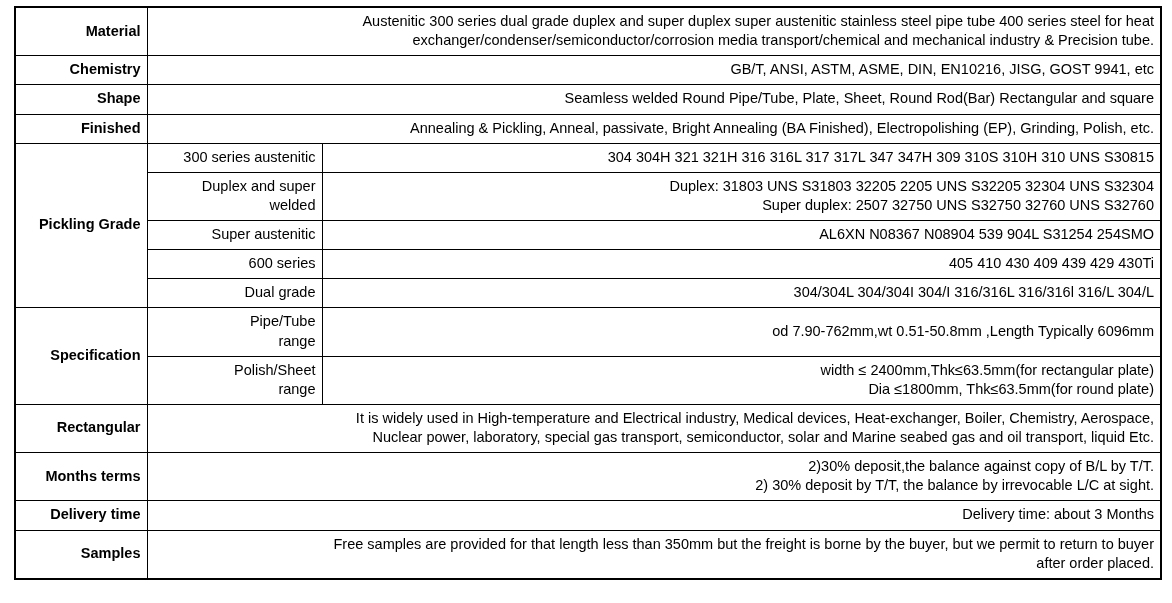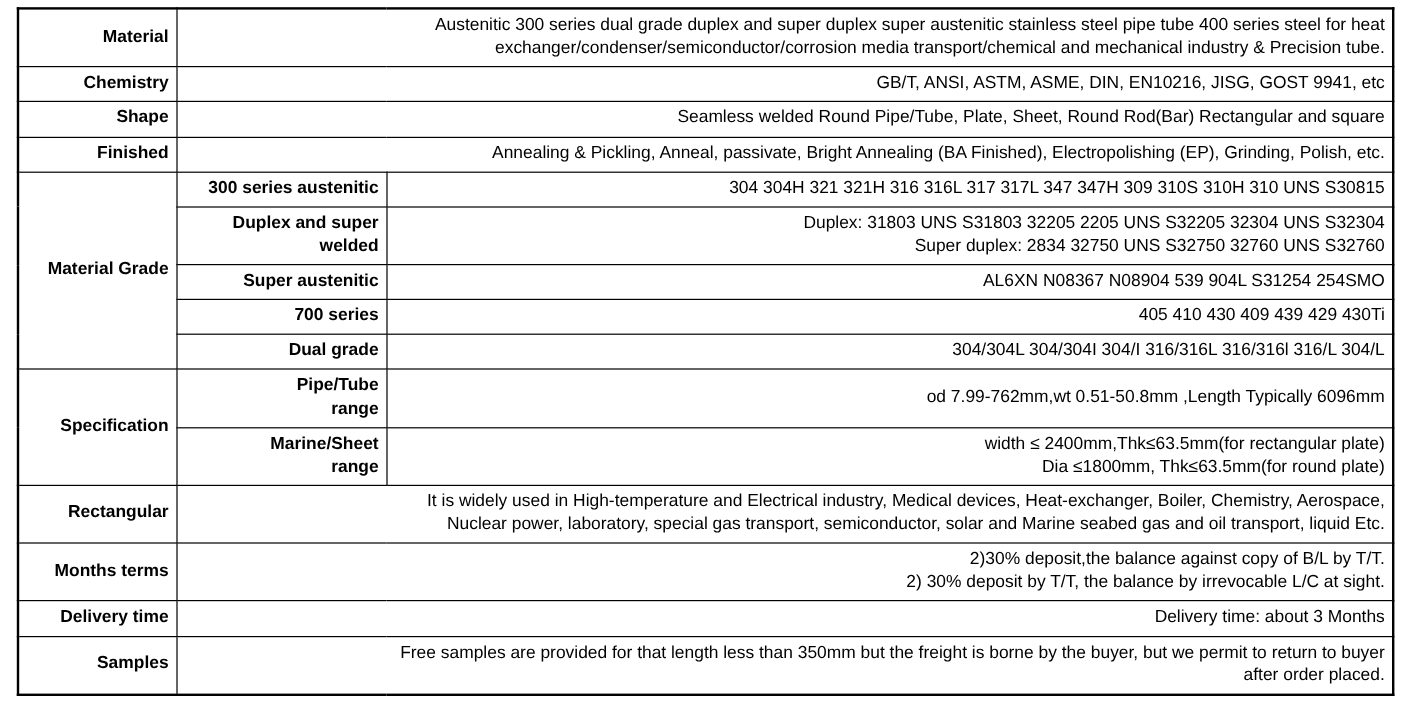--- a/index.html
+++ b/index.html
@@ -32,21 +32,21 @@
     font-size: 14.5px;
     line-height: 1.32;
   }
   td.label {
     font-weight: bold;
     font-size: 14.5px;
     padding-left: 8px;
     width: 132px;
   }
   td.sublabel {
-    font-weight: bold;
+    font-weight: normal;
     font-size: 14.5px;
     padding-left: 8px;
     width: 175px;
   }
   td.value {
     font-weight: normal;
   }
   .indent-wrap {
     display: block;
     margin-left: 24px;
@@ -94,55 +94,55 @@
         <td class="label">Shape</td>
         <td class="value" colspan="2">Seamless welded Round Pipe/Tube, Plate, Sheet, Round Rod(Bar) Rectangular and square</td>
       </tr>
 
       <tr>
         <td class="label">Finished</td>
         <td class="value" colspan="2">Annealing &amp; Pickling, Anneal, passivate, Bright Annealing (BA Finished), Electropolishing (EP),   Grinding, Polish, etc.</td>
       </tr>
 
       <tr>
-        <td class="label" rowspan="5">Material Grade</td>
+        <td class="label" rowspan="5">Pickling Grade</td>
         <td class="sublabel">300 series austenitic</td>
         <td class="value">304 304H 321 321H 316 316L 317 317L 347 347H 309 310S 310H 310 UNS S30815</td>
       </tr>
       <tr>
         <td class="sublabel">Duplex and super welded</td>
         <td class="value">
           <span class="line">Duplex: 31803 UNS S31803 32205 2205 UNS S32205 32304 UNS S32304</span>
-          <span class="line">Super duplex: 2834 32750 UNS S32750 32760 UNS S32760</span>
+          <span class="line">Super duplex: 2507 32750 UNS S32750 32760 UNS S32760</span>
         </td>
       </tr>
       <tr>
         <td class="sublabel">Super austenitic</td>
         <td class="value">AL6XN N08367 N08904 539 904L S31254 254SMO</td>
       </tr>
       <tr>
-        <td class="sublabel">700 series</td>
+        <td class="sublabel">600 series</td>
         <td class="value">405 410 430 409 439 429 430Ti</td>
       </tr>
       <tr>
         <td class="sublabel">Dual grade</td>
         <td class="value">304/304L 304/304I 304/I 316/316L 316/316l 316/L 304/L</td>
       </tr>
 
       <tr>
         <td class="label" rowspan="2">Specification</td>
         <td class="sublabel">
           <span class="line">Pipe/Tube</span>
           <span class="line">range</span>
         </td>
-        <td class="value">od 7.99-762mm,wt 0.51-50.8mm ,Length Typically 6096mm</td>
+        <td class="value">od 7.90-762mm,wt 0.51-50.8mm ,Length Typically 6096mm</td>
       </tr>
       <tr>
         <td class="sublabel">
-          <span class="line">Marine/Sheet</span>
+          <span class="line">Polish/Sheet</span>
           <span class="line">range</span>
         </td>
         <td class="value">
           <span class="line">width ≤ 2400mm,Thk≤63.5mm(for rectangular plate)</span>
           <span class="line">Dia ≤1800mm, Thk≤63.5mm(for round plate)</span>
         </td>
       </tr>
 
       <tr>
         <td class="label">Rectangular</td>

